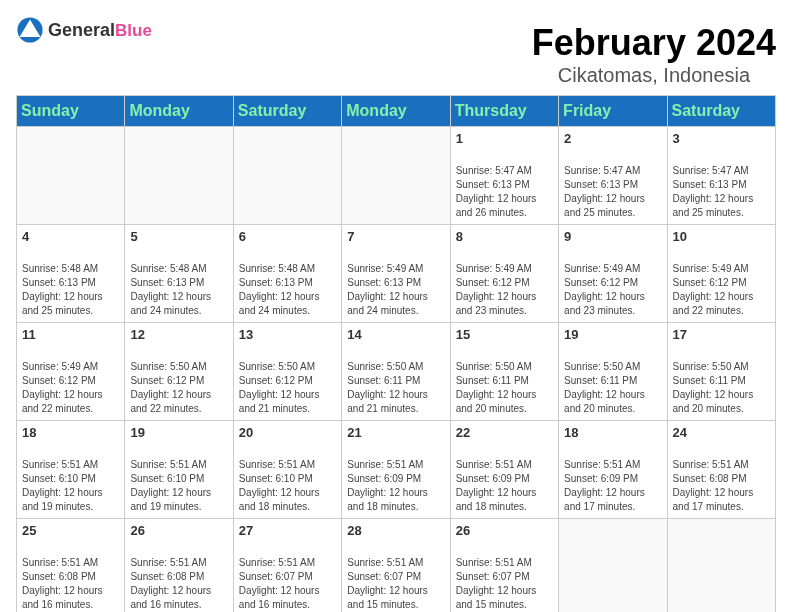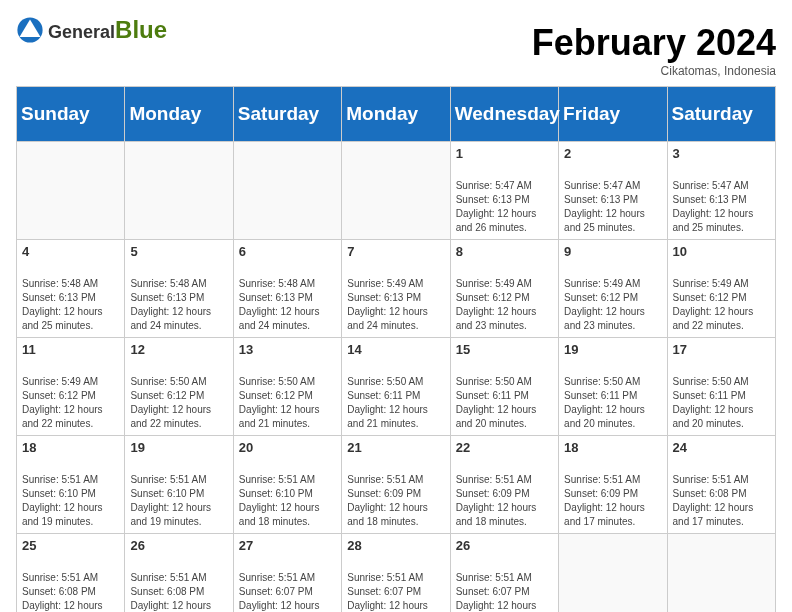--- a/index.html
+++ b/index.html
@@ -28,34 +28,35 @@
     .title-area {
       text-align: right;
     }
     .month-title {
       font-size: 36px;
       font-weight: bold;
       color: #000000;
       margin-top: 6px;
     }
     .location-subtitle {
-      font-size: 12px;
+      font-size: 20px;
       color: #555;
+      text-align: center;
     }
     table {
       width: 100%;
       border-collapse: collapse;
       table-layout: fixed;
     }
     th {
       background-color: #1a6fbf;
-      color: #ffffff;
-      font-size: 19px;
+      color: #86efac;
+      font-size: 16px;
       font-weight: bold;
-      padding: 16px 4px;
+      padding: 6px 4px;
       text-align: left;
       border: 1px solid #ccc;
     }
     td {
       border: 1px solid #ccc;
       vertical-align: top;
       padding: 4px 5px;
       height: 90px;
       font-size: 10.5px;
       color: #333;
@@ -82,37 +83,37 @@
 <body>
 
 <div class="header-area">
   <div class="logo">
     <svg class="logo-icon" viewBox="0 0 40 40">
       <circle cx="20" cy="20" r="18" fill="#1a6fbf"></circle>
       <polygon points="20,5 35,30 5,30" fill="white"></polygon>
       <rect x="16" y="22" width="8" height="8" fill="white"></rect>
     </svg>
     <div>
-      <span style="font-size:18px;font-weight:bold;color:#333;text-align:center;">General</span><span style="font-size:24px;font-weight:bold;color:#4d7c0f;">Blue</span>
+      <span style="font-size:18px;font-weight:bold;color:#333;text-align:center;">General</span><span style="font-size:17px;font-weight:bold;color:#ec4899;">Blue</span>
     </div>
   </div>
   <div class="title-area">
     <div class="month-title">February 2024</div>
     <div class="location-subtitle">Cikatomas, Indonesia</div>
   </div>
 </div>
 
 <table>
   <thead>
     <tr>
     <th>Sunday</th>
         <th>Monday</th>
         <th>Saturday</th>
         <th>Monday</th>
-        <th>Wednesday</th>
+        <th>Thursday</th>
         <th>Friday</th>
         <th>Saturday</th>
       </tr>
   </thead>
   <tbody id="calendar-body">
   <tr>
         <td class="empty"></td>
         <td class="empty"></td>
         <td class="empty"></td>
         <td class="empty"></td>

